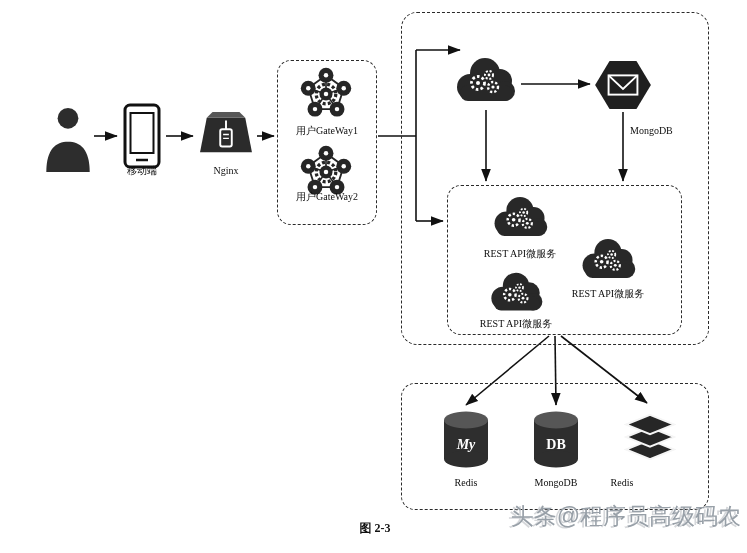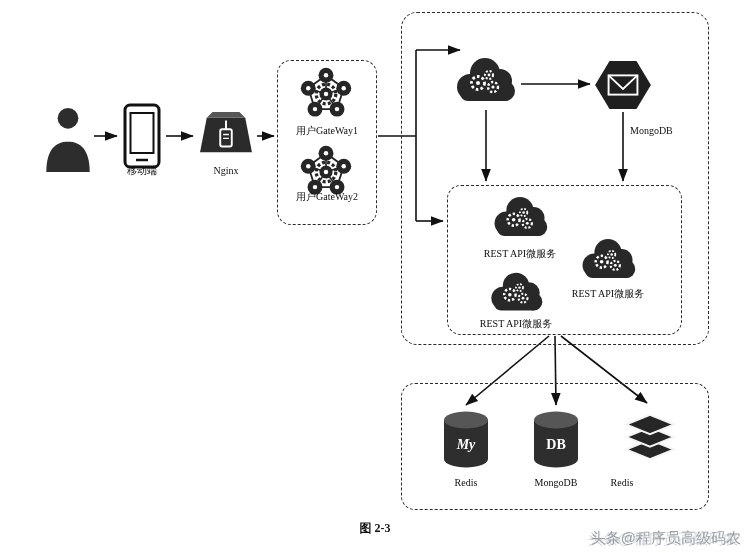--- a/index.html
+++ b/index.html
@@ -7,21 +7,21 @@
     position:relative;width:747px;height:553px;background:#fff;
     font-family:"Liberation Serif",serif;color:#111;overflow:hidden;
   }
   .connectors{position:absolute;left:0;top:0;}
   .dashed-box{position:absolute;border:1.6px dashed #2a2a2a;border-radius:14px;box-sizing:border-box;}
   .icon{position:absolute;}
   .label{position:absolute;font-size:10px;line-height:1.3;text-align:center;color:#0d0d0d;}
   .label.left{text-align:left;}
   .caption{position:absolute;font-size:12px;font-weight:bold;text-align:center;}
   .watermark{
-    position:absolute;right:6px;top:529px;font-size:15px;
+    position:absolute;right:6px;top:501px;font-size:23px;
     font-family:"Liberation Sans",sans-serif;color:#98a0a8;
     text-shadow:-3px 1px 0 rgba(150,156,162,0.4);
   }
 </style>
 </head>
 <body>
 
 <div class="canvas">
 
   <svg width="0" height="0" style="position:absolute" aria-hidden="true">

